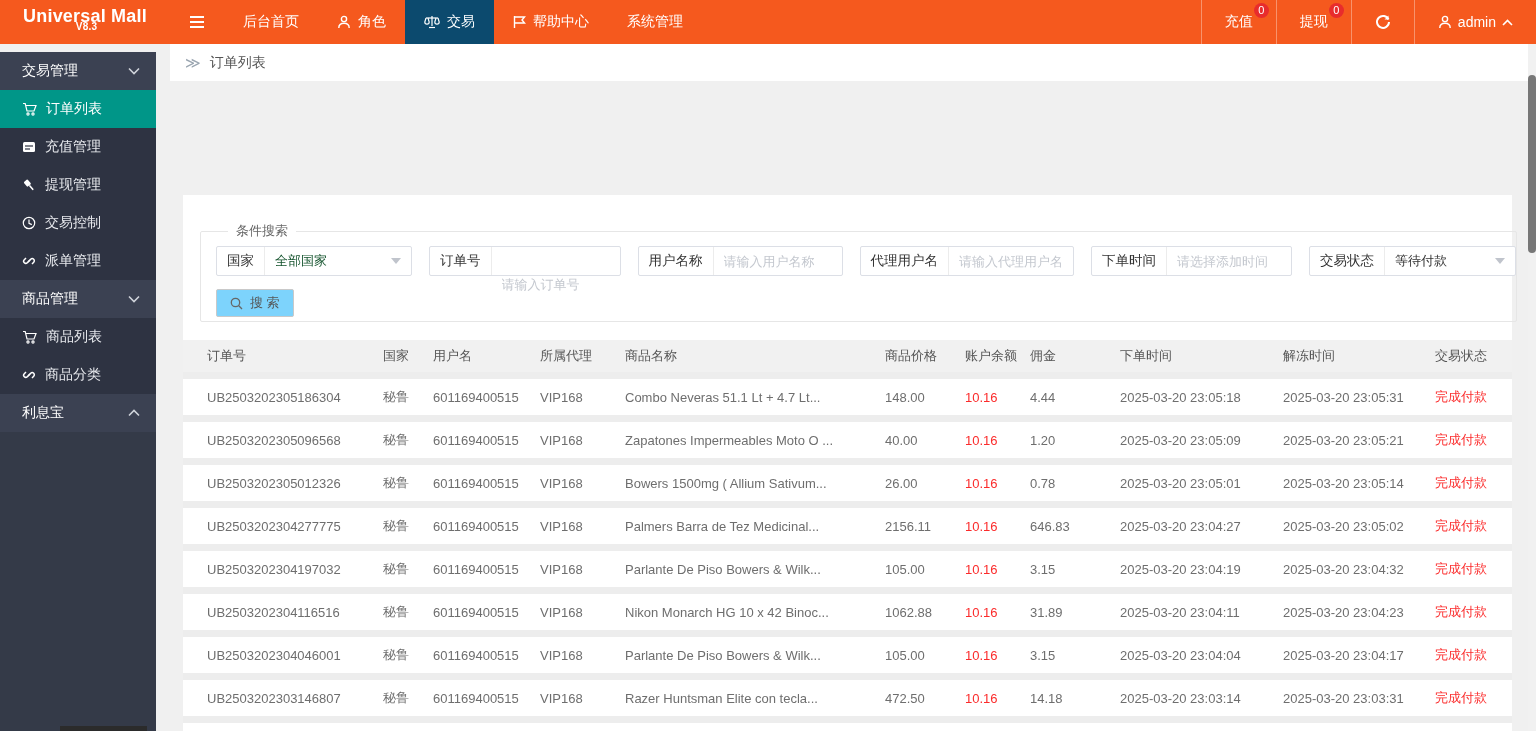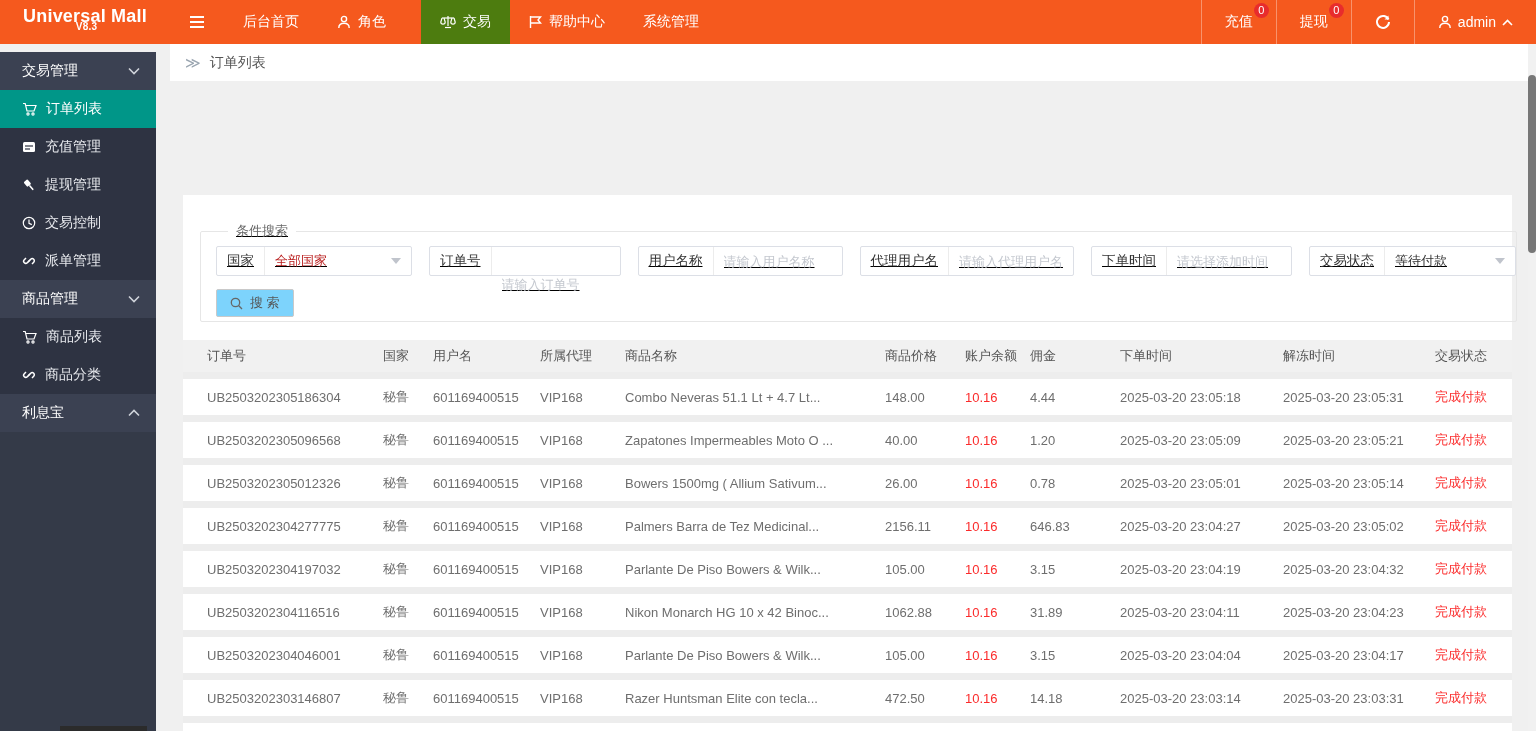--- a/index.html
+++ b/index.html
@@ -6,21 +6,21 @@
   html,body { width:1536px; height:731px; overflow:hidden; }
   body { position:relative; font-family:"Liberation Sans","DejaVu Sans",sans-serif; background:#f0f0f0; }
 
   
   .topbar { position:absolute; top:0; left:0; width:1536px; height:44px; background:#f5591e; display:flex; align-items:stretch; color:#fff; z-index:10; }
   .logo { width:170px; display:flex; align-items:center; justify-content:center; font-weight:bold; font-size:18px; letter-spacing:.2px;flex-direction:column; }
   .logo .ver { font-size:10px; font-weight:bold; position:relative; top:-6px; margin-left:3px; }
   .hamburger { display:flex; align-items:center; padding:0 19px; cursor:pointer; }
   .nav-left { display:flex; align-items:stretch; }
   .nav-item { display:flex; align-items:center; gap:7px; padding:0 19px; font-size:14px; cursor:pointer; white-space:nowrap; }
-  .nav-item.active { background:#4d7c0f;margin-left:16px; }
+  .nav-item.active { background:#0c4a6e; }
   .nav-right { margin-left:auto; display:flex; align-items:stretch; }
   .nr-item { position:relative; display:flex; align-items:center; gap:6px; padding:0 23px; font-size:14px; border-left:1px solid rgba(255,255,255,.35); cursor:pointer; white-space:nowrap; }
   .badge { position:absolute; top:3px; right:7px; min-width:15px; height:15px; line-height:15px; background:#e82c2c; color:#fff; font-size:11px; text-align:center; border-radius:8px; padding:0 3px; }
   .icon { display:inline-flex; align-items:center; justify-content:center; }
   .icon svg { display:block; }
 
   
   .sidebar { position:absolute; top:52px; left:0; width:156px; height:687px; background:#343a48; z-index:5;font-family:Liberation Mono, monospace; }
   .side-group-header { height:38px; display:flex; align-items:center; justify-content:space-between; padding:0 16px 0 22px; color:#fff; font-size:14px; background:#3b4152; cursor:pointer; }
   .side-item { height:38px; display:flex; align-items:center; gap:9px; padding-left:22px; color:#e8eaee; font-size:14px; background:#2e3342; cursor:pointer; }
@@ -28,29 +28,29 @@
   .side-item .icon { color:#fff; }
 
   
   .main { position:absolute; left:170px; top:44px; width:1358px; height:687px; background:#f0f0f0; overflow:hidden; }
   .breadcrumb { height:37px; background:#fff; display:flex; align-items:center; gap:9px; padding-left:15px; font-size:14px; color:#555; }
   .crumb-icon { color:#9aa5b0; font-size:15px; }
 
   .card { position:absolute; left:13px; top:151px; width:1329px; height:536px; background:#fff; }
 
   
-  fieldset.filters { position:absolute; left:17px; top:27px; width:1285px; height:100px; border:1px solid #e6e6e6; border-radius:2px; padding:6px 0 12px 15px;text-decoration:underline; }
+  fieldset.filters { position:absolute; left:17px; top:27px; width:1285px; height:100px; border:1px solid #e6e6e6; border-radius:2px; padding:6px 0 12px 15px; }
   fieldset.filters legend { margin-left:12px; padding:0 8px; font-size:13px; color:#666; }
   .fields-row { display:flex; gap:17px; }
   .fgroup { display:flex; align-items:center; height:30px; border:1px solid #dcdfe6; border-radius:2px; background:#fff; }
   .flabel { padding:0 10px; font-size:13.5px; color:#333; white-space:nowrap; border-right:1px solid #ececec; height:100%; display:flex; align-items:center; }
   .finput { border:none; outline:none; font-size:13px; color:#333; padding:0 10px; height:26px; background:transparent; }
   .finput::placeholder { color:#c4c8cf; }
   .fselect { display:flex; align-items:center; justify-content:space-between; padding:0 10px; font-size:13px; color:#333; cursor:pointer; height:100%; }
-  .fselect .val.muted { color:#b91c1c;text-align:center; }
+  .fselect .val.muted { color:#14532d;text-align:center; }
   .sel-arrow { width:0; height:0; border-left:5px solid transparent; border-right:5px solid transparent; border-top:6px solid #c0c4cc; margin-left:8px; }
   .search-btn { margin:13px 0 0 0; display:inline-flex; align-items:center; gap:7px; height:28px; padding:0 13px; border:1px solid #c9c9c9; border-radius:2px; background:#7dd3fc; font-size:13px; color:#555; cursor:pointer; }
   .search-btn .icon { color:#666; }
 
   
   .table { position:absolute; left:0; top:145px; width:1329px; }
   .t-head, .t-row { display:grid; grid-template-columns:176px 50px 107px 85px 260px 80px 65px 90px 163px 152px 1fr; padding-left:24px; align-items:center; }
   .t-head { height:32px; background:#f1f1f1; color:#555; font-size:13px; }
   .t-cell { white-space:nowrap; overflow:hidden; text-overflow:clip; padding-right:8px; }
   .t-gap { height:7px; background:#ededed; }

